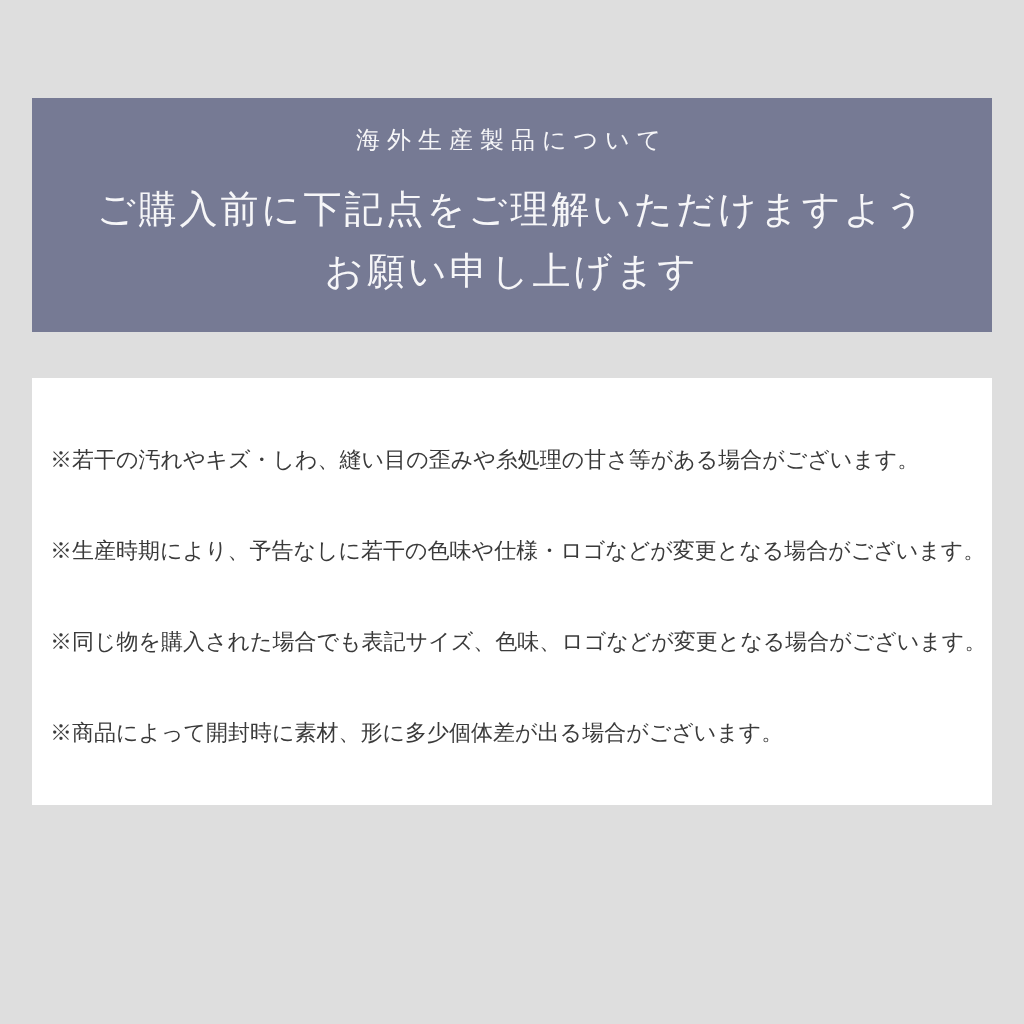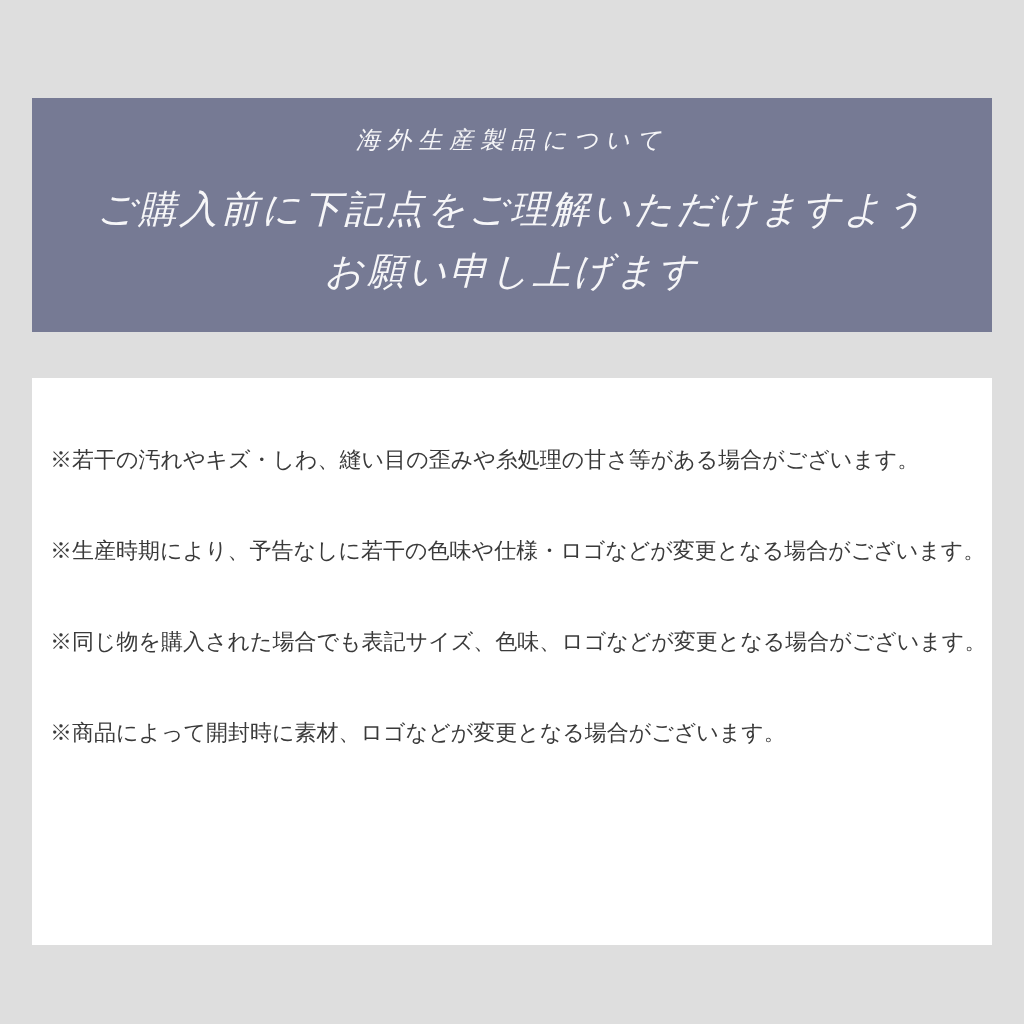--- a/index.html
+++ b/index.html
@@ -32,21 +32,21 @@
   .banner-title {
     font-size: 38px;
     letter-spacing: 3px;
     line-height: 53px;
     font-weight: normal;
     margin: 6px;
   }
   .banner-title.first  { margin-top: 25px; }
   .banner-title.second { margin-top: 9px; }
   .notice-box {
-    width: 960px; height: 567px;
+    width: 960px; height: 427px;
     margin: 46px auto 0 auto;
     box-sizing: border-box;
     padding: 56px 18px;
     background: #ffffff;
     color: #3a3a3a;
     font-family: "Liberation Serif", "DejaVu Serif", serif;
   }
   .notice-box p {
     margin: 0;
     font-size: 22px;
@@ -54,34 +54,34 @@
   }
   .notice-box p + p { margin-top: 40px; }
   .line { display: block; white-space: nowrap; }
   .line.indent { padding-left: 34px; }
 </style>
 </head>
 <body>
 
 <div class="canvas" style="background: rgb(222, 222, 222);">
 
-  <div class="banner" style="background: rgb(118, 122, 148); font-style: italic;">
+  <div class="banner" style="background: rgb(118, 122, 148);">
     <div class="banner-subtitle">海外生産製品について</div>
     <div class="banner-title first">ご購入前に下記点をご理解いただけますよう</div>
     <div class="banner-title second">お願い申し上げます</div>
   </div>
 
   <div class="notice-box" style="background: rgb(255, 255, 255);">
     <p>
       <span class="line">※若干の汚れやキズ・しわ、縫い目の歪みや糸処理の甘さ等がある場合がございます。</span>
     </p>
     <p>
       <span class="line">※生産時期により、予告なしに若干の色味や仕様・ロゴなどが変更となる場合がございます。</span>
     </p>
     <p>
       <span class="line">※同じ物を購入された場合でも表記サイズ、色味、ロゴなどが変更となる場合がございます。</span>
     </p>
     <p>
-      <span class="line">※商品によって開封時に素材、ロゴなどが変更となる場合がございます。</span>
+      <span class="line">※商品によって開封時に素材、形に多少個体差が出る場合がございます。</span>
     </p>
   </div>
 
 </div>
 
 </body></html>

